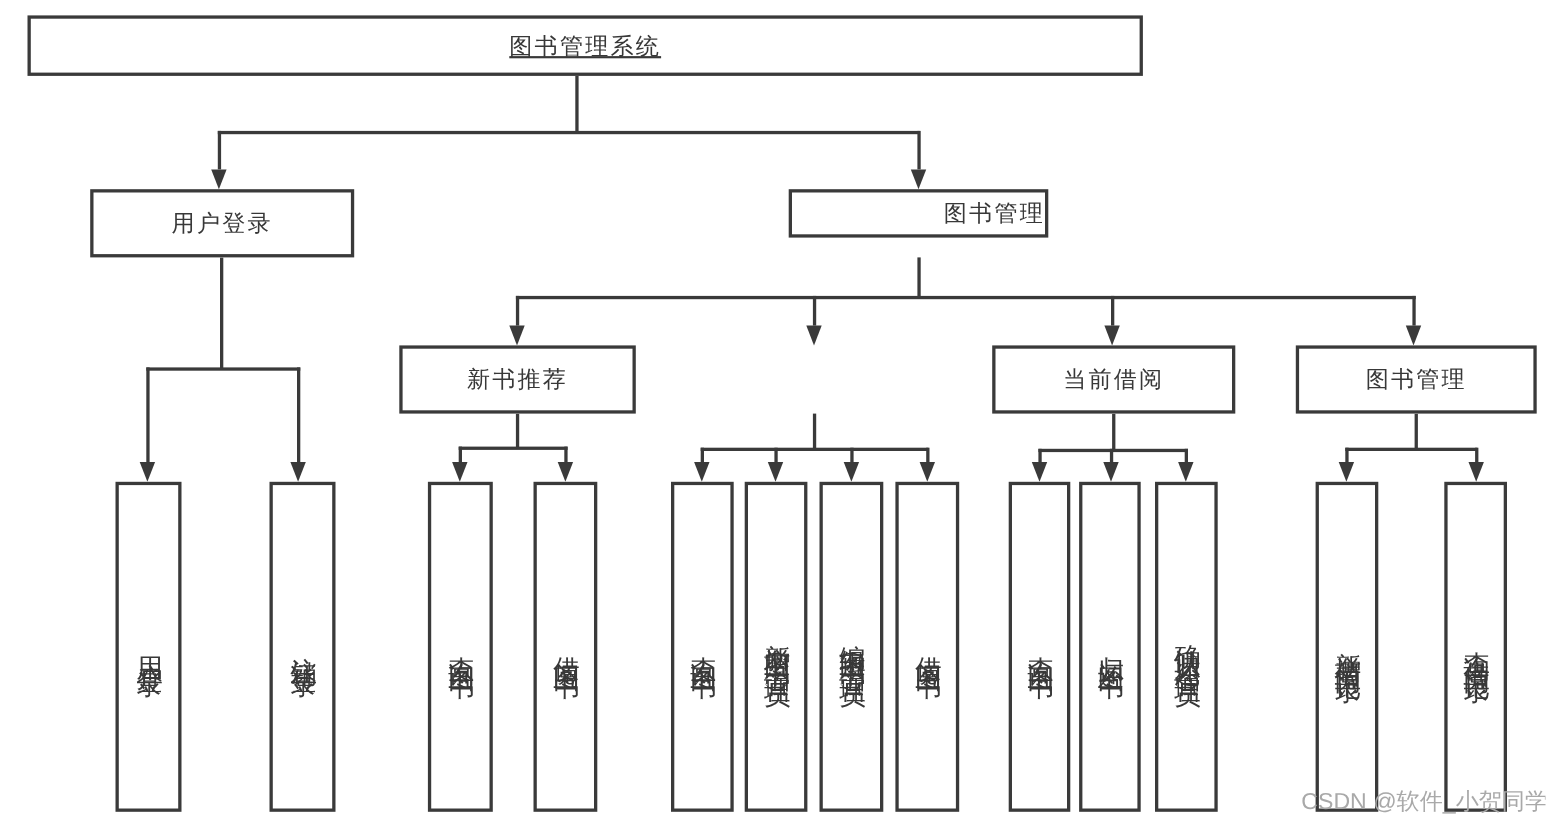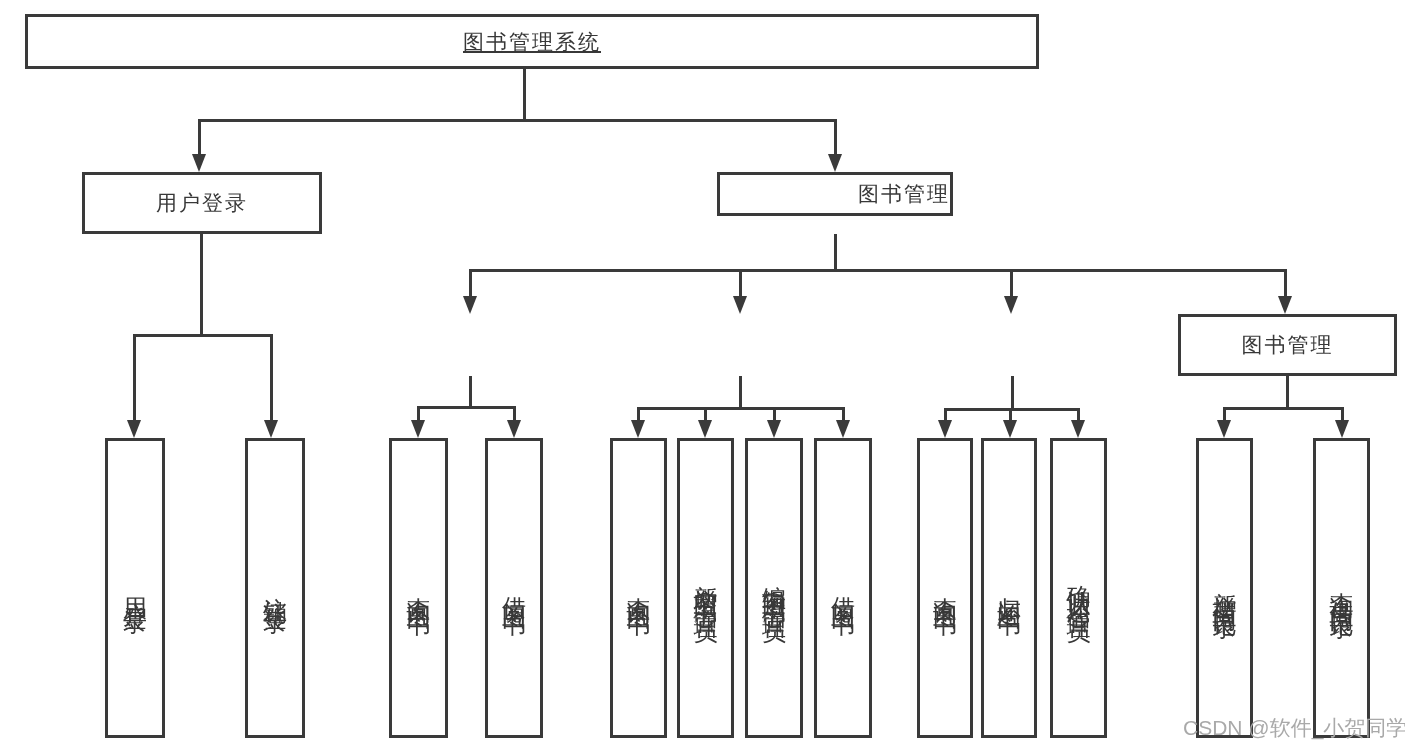--- a/index.html
+++ b/index.html
@@ -123,22 +123,28 @@
   </div>
 
   <div class="node h-node" style="left:82px; top:172px; width:240px; height:62px;">
     <span class="lbl">用户登录</span>
   </div>
 
   <div class="node h-node" style="left:717px; top:172px; width:236px; height:44px;justify-content:flex-end;">
     <span class="lbl">图书管理</span>
   </div>
 
-
-
+  <div class="node h-node" style="left:363px; top:314px; width:215px; height:62px;">
+    <span class="lbl">新书推荐</span>
+  </div>
+
+
+  <div class="node h-node" style="left:902px; top:314px; width:221px; height:62px;">
+    <span class="lbl">当前借阅</span>
+  </div>
 
   <div class="node h-node" style="left:1178px; top:314px; width:219px; height:62px;">
     <span class="lbl">图书管理</span>
   </div>
 
   <div class="node v-node" style="left:105px; top:438px; width:60px; height:300px;">
     <span class="lbl">用户登录</span>
   </div>
 
   <div class="node v-node" style="left:245px; top:438px; width:60px; height:300px;">

